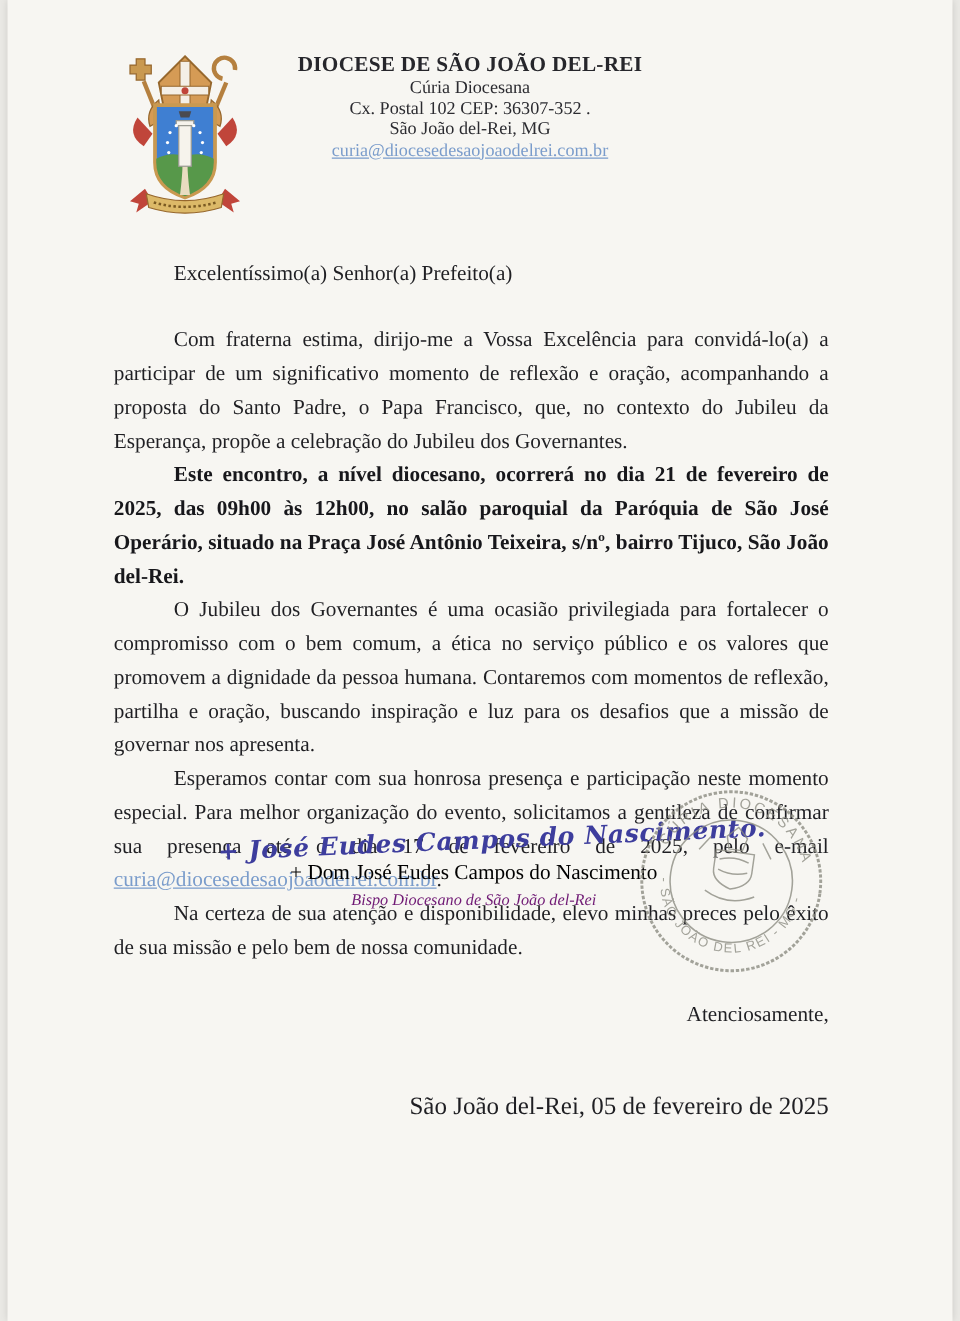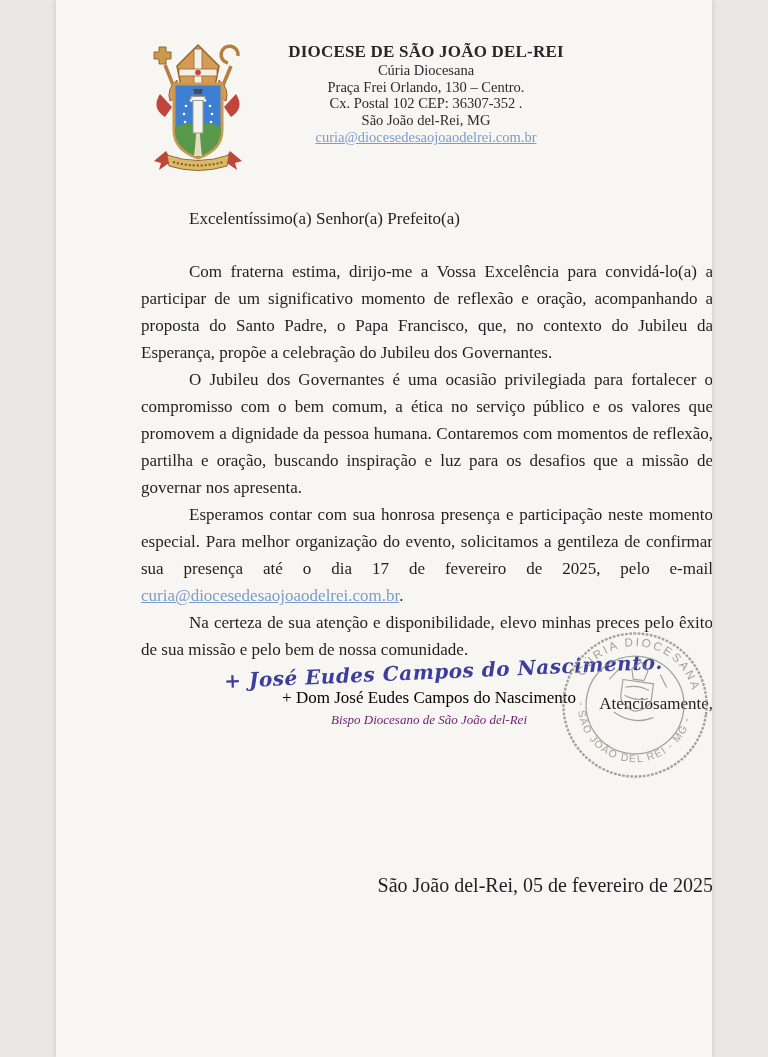--- a/index.html
+++ b/index.html
@@ -1,18 +1,18 @@
 <!DOCTYPE html>
 <html lang="pt"><head>
 <meta charset="utf-8">
 <style>
   html,body{margin:0;padding:0;}
   body{background:#e9e8e4;font-family:"Liberation Serif",serif;}
   .page{
-    position:relative;width:656px;height:1057px;margin:0 auto;
+    position:relative;width:756px;height:1057px;margin:0 auto;
     background:#f7f6f2;color:#212125;overflow:hidden;
     box-shadow:0 0 6px rgba(0,0,0,.15);
   }
   
   .crest{position:absolute;left:82px;top:40px;width:120px;height:140px;}
   .letterhead{
     position:absolute;left:190px;top:42px;width:360px;text-align:center;
   }
   .lh-title{font-size:17px;font-weight:bold;letter-spacing:.2px;color:#26262b;line-height:20px;}
   .lh-line{font-size:14.5px;line-height:16.5px;color:#2b2b30;}
@@ -97,29 +97,29 @@
 
     <g>
       <path d="M29,115 q31,11 62,0 l-2,11 q-29,9 -58,0 z" fill="#dcb968" stroke="#96672d" stroke-width="1"></path>
       <path d="M35,122 q25,7 50,0" stroke="#7a5a22" stroke-width="2" fill="none" stroke-dasharray="2 2"></path>
     </g>
   </svg>
 
   <header class="letterhead">
     <div class="lh-title">DIOCESE DE SÃO JOÃO DEL-REI</div>
     <div class="lh-line">Cúria Diocesana</div>
-    <div class="lh-line">Praça Frei Orlando, 130 – Centro.</div>
     <div class="lh-line">Cx. Postal 102 CEP: 36307-352 .</div>
     <div class="lh-line">São João del-Rei, MG</div>
     <a class="lh-email">curia@diocesedesaojoaodelrei.com.br</a>
   </header>
 
   <main class="letter-body">
     <p class="salutation">Excelentíssimo(a) Senhor(a) Prefeito(a)</p>
     <p class="first-para">Com fraterna estima, dirijo-me a Vossa Excelência para convidá-lo(a) a participar de um significativo momento de reflexão e oração, acompanhando a proposta do Santo Padre, o Papa Francisco, que, no contexto do Jubileu da Esperança, propõe a celebração do Jubileu dos Governantes.</p>
+    <p class="bold-para">Este encontro, a nível diocesano, ocorrerá no dia 21 de fevereiro de 2025, das 09h00 às 12h00, no salão paroquial da Paróquia de São José Operário, situado na Praça José Antônio Teixeira, s/nº, bairro Tijuco, São João del-Rei.</p>
     <p>O Jubileu dos Governantes é uma ocasião privilegiada para fortalecer o compromisso com o bem comum, a ética no serviço público e os valores que promovem a dignidade da pessoa humana. Contaremos com momentos de reflexão, partilha e oração, buscando inspiração e luz para os desafios que a missão de governar nos apresenta.</p>
     <p><span>Esperamos contar com sua honrosa presença e participação neste momento especial. Para melhor organização do evento, solicitamos a gentileza de confirmar sua presença até o dia 17 de fevereiro de 2025, pelo e-mail </span><a class="body-link">curia@diocesedesaojoaodelrei.com.br</a><span>.</span></p>
     <p>Na certeza de sua atenção e disponibilidade, elevo minhas preces pelo êxito de sua missão e pelo bem de nossa comunidade.</p>
     <p class="closing">Atenciosamente,</p>
   </main>
 
   <div class="sig-block">
     <div class="sig-script">+ José Eudes Campos do Nascimento.</div>
     <div class="sig-name">+ Dom José Eudes Campos do Nascimento</div>
     <div class="sig-role">Bispo Diocesano de São João del-Rei</div>

